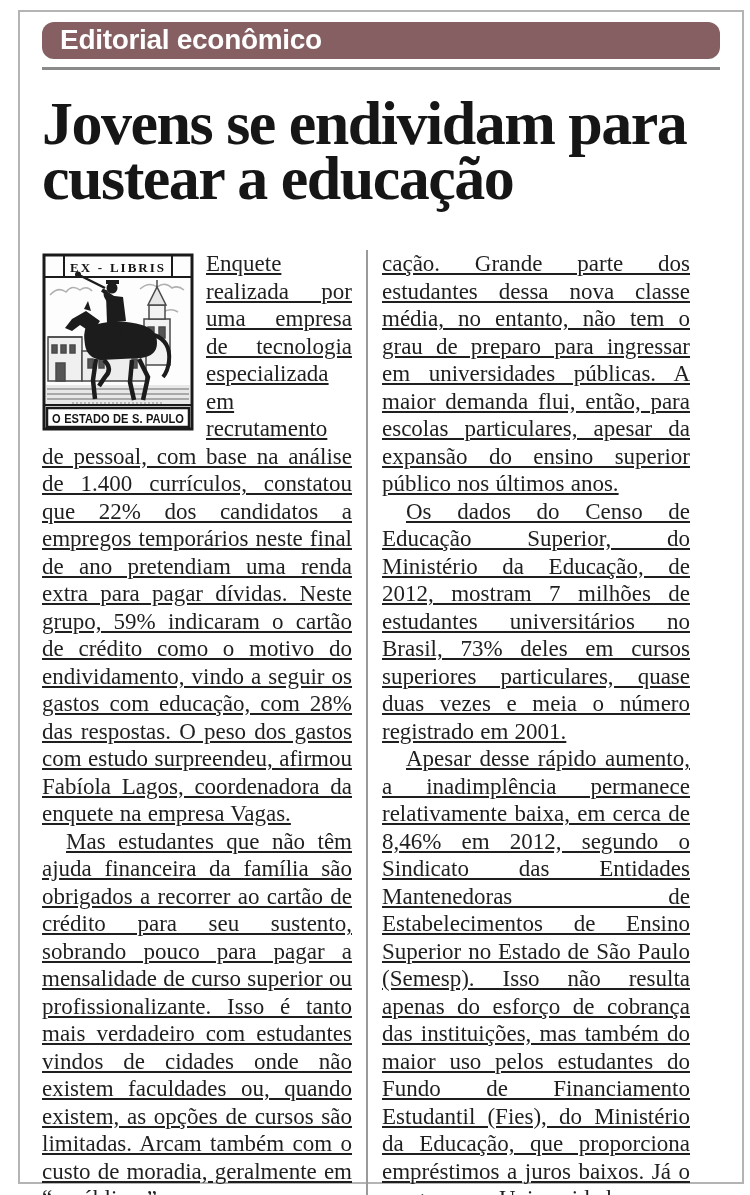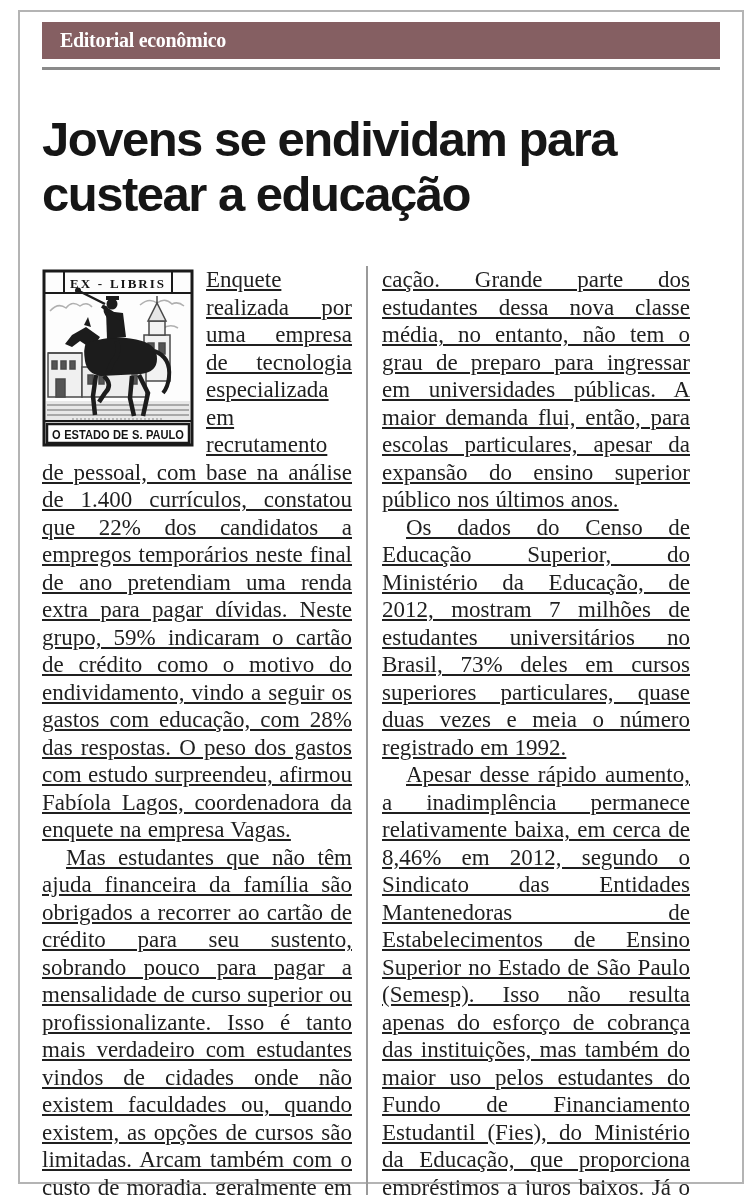--- a/index.html
+++ b/index.html
@@ -5,26 +5,26 @@
   :root{
     --banner-bg:#855f62; --banner-text:#ffffff; --frame-border:#b4b4b4;
     --rule:#8a8a8a; --column-divider:#9a9a9a; --headline-text:#161616; --body-text:#1f1f1f;
   }
   *{margin:0;padding:0;box-sizing:border-box;}
   html,body{width:750px;height:1195px;background:#ffffff;overflow:hidden;
     font-family:"Liberation Serif", serif;}
   .clip-frame{position:absolute;left:18px;top:10px;width:726px;height:1174px;
     border:2px solid var(--frame-border);background:#fff;padding:10px 22px 0 22px;}
   .banner{height:37px;background:var(--banner-bg);color:var(--banner-text);
-    font-family:Liberation Serif, serif;font-weight:bold;font-size:20px;
-    line-height:36px;padding-left:18px;letter-spacing:-0.3px;}
+    font-family:Liberation Sans, sans-serif;font-weight:bold;font-size:28px;
+    line-height:36px;padding-left:18px;letter-spacing:-0.3px;border-radius:12px;}
   .banner-rule{height:3px;background:var(--rule);margin-top:8px;}
-  .headline{font-family:Liberation Sans, sans-serif;font-weight:bold;
-    font-size:49px;line-height:55px;letter-spacing:-1.5px;color:var(--headline-text);
-    margin-top:42px;max-width:680px;}
+  .headline{font-family:Liberation Serif, serif;font-weight:bold;
+    font-size:62px;line-height:55px;letter-spacing:-1.5px;color:var(--headline-text);
+    margin-top:26px;max-width:680px;}
   .columns{display:flex;margin-top:44px;}
   .col{width:324px;font-size:23px;line-height:27.5px;text-align:justify;
     color:var(--body-text);word-spacing:0.5px;hyphens:auto;}
   .col-left{padding-right:14px;}
   .col-right{padding-left:14px;border-left:2px solid var(--column-divider);}
   .col p{margin:0;text-decoration:underline;}
   .col p.indent{text-indent:24px;}
   .exlibris{float:left;width:152px;height:178px;margin:3px 12px 6px 0;}
   .exlibris svg{display:block;width:152px;height:178px;}
 </style>
@@ -119,19 +119,19 @@
           <text x="76" y="169.5" text-anchor="middle" font-family="Liberation Sans, sans-serif" font-weight="bold" font-size="12" fill="#141414" textLength="132" lengthAdjust="spacingAndGlyphs">O ESTADO DE S. PAULO</text>
         </svg>
       </div>
       <p>Enquete realizada por uma empresa de tecnologia especializada em recrutamento de pessoal, com base na análise de 1.400 currículos, constatou que 22% dos candidatos a empregos temporários neste final de ano pretendiam uma renda extra para pagar dívidas. Neste grupo, 59% indicaram o cartão de crédito como o motivo do endividamento, vindo a seguir os gastos com educação, com 28% das respostas. O peso dos gastos com estudo surpreendeu, afirmou Fabíola Lagos, coordenadora da enquete na empresa Vagas.</p>
       <p class="indent">Mas estudantes que não têm ajuda financeira da família são obrigados a recorrer ao cartão de crédito para seu sustento, sobrando pouco para pagar a mensalidade de curso superior ou profissionalizante. Isso é tanto mais verdadeiro com estudantes vindos de cidades onde não existem faculdades ou, quando existem, as opções de cursos são limitadas. Arcam também com o custo de moradia, geralmente em “repúblicas”.</p>
 
     </div>
 
     <div class="col col-right">
       <p>cação. Grande parte dos estudantes dessa nova classe média, no entanto, não tem o grau de preparo para ingressar em universidades públicas. A maior demanda flui, então, para escolas particulares, apesar da expansão do ensino superior público nos últimos anos.</p>
-      <p class="indent">Os dados do Censo de Educação Superior, do Ministério da Educação, de 2012, mostram 7 milhões de estudantes universitários no Brasil, 73% deles em cursos superiores particulares, quase duas vezes e meia o número registrado em 1992.</p>
+      <p class="indent">Os dados do Censo de Educação Superior, do Ministério da Educação, de 2012, mostram 7 milhões de estudantes universitários no Brasil, 73% deles em cursos superiores particulares, quase duas vezes e meia o número registrado em 2001.</p>
       <p class="indent">Apesar desse rápido aumento, a inadimplência permanece relativamente baixa, em cerca de 8,46% em 2012, segundo o Sindicato das Entidades Mantenedoras de Estabelecimentos de Ensino Superior no Estado de São Paulo (Semesp). Isso não resulta apenas do esforço de cobrança das instituições, mas também do maior uso pelos estudantes do Fundo de Financiamento Estudantil (Fies), do Ministério da Educação, que proporciona empréstimos a juros baixos. Já o programa Universidade para Todos (ProUni) concede bolsas de estudos, tendo como foco estudantes egressos de escolas públicas e ações afirmativas em favor de negros e índios.</p>
 
     </div>
 
   </div>
 </div>
 
 </body></html>

